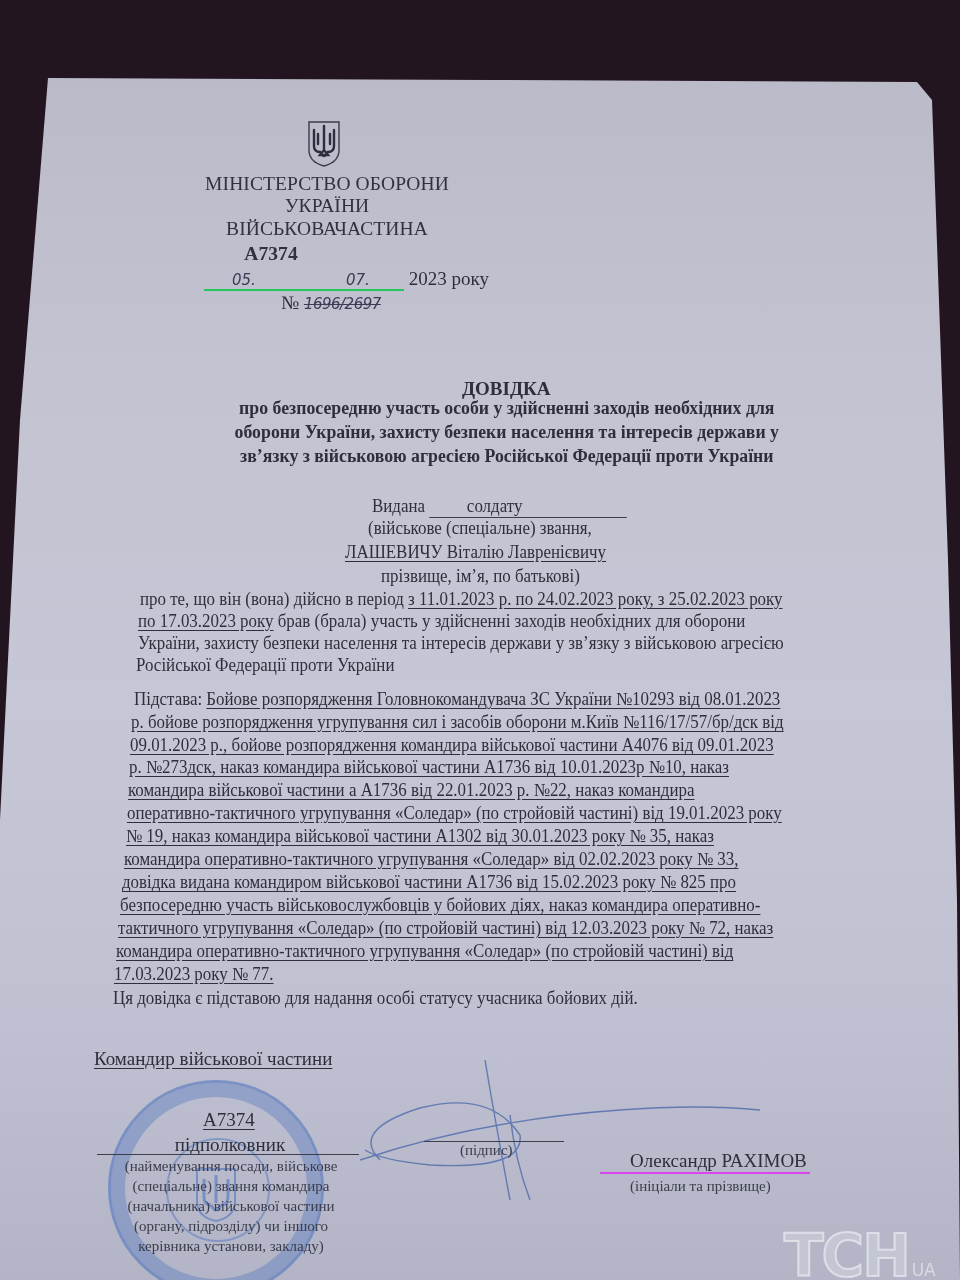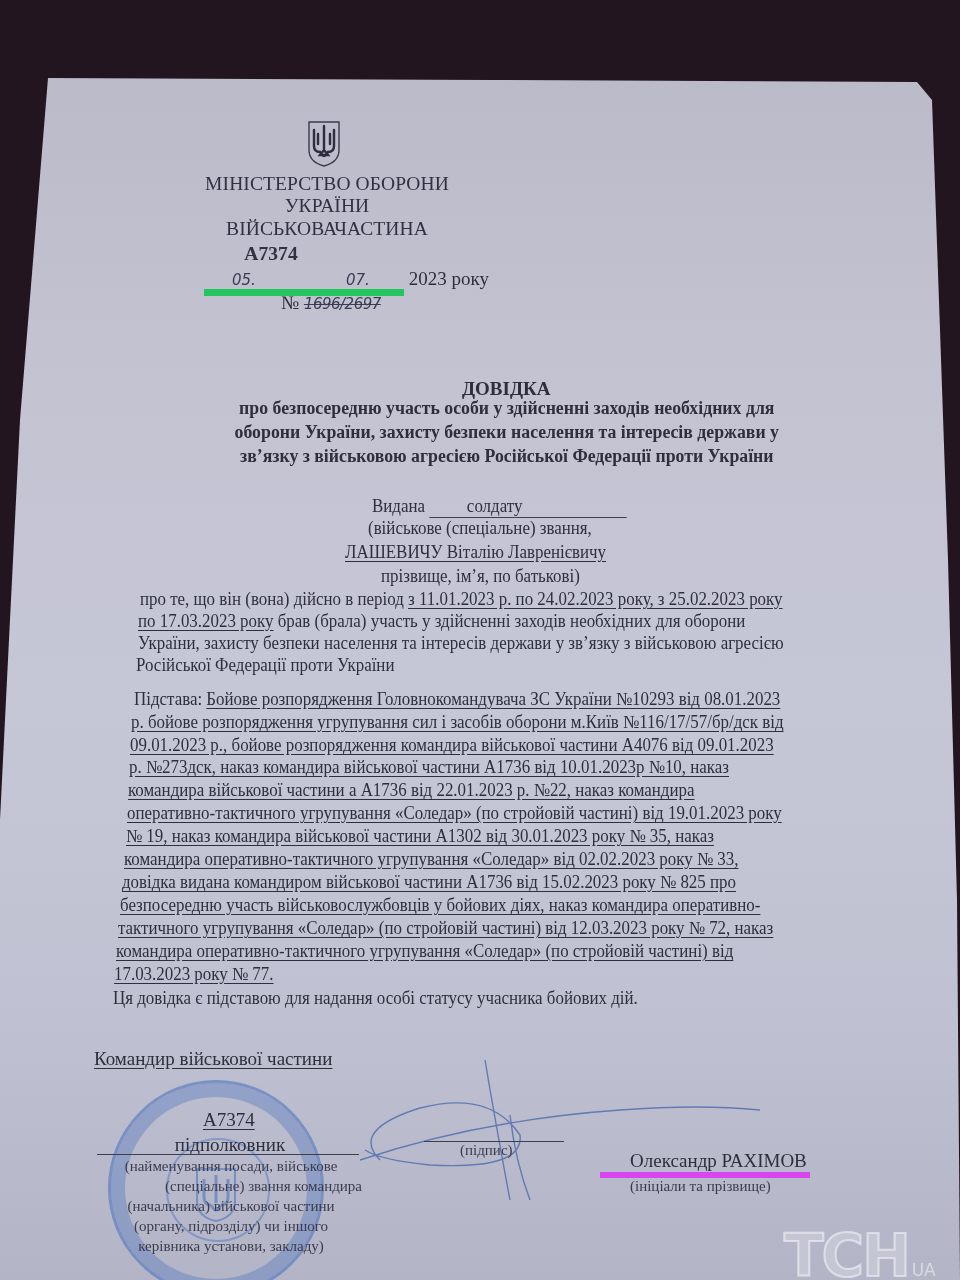--- a/index.html
+++ b/index.html
@@ -16,21 +16,21 @@
   }
   .abs { position:absolute; white-space:nowrap; }
 
   .emblem { left:306px; top:120px; width:36px; height:48px; }
   .hdr { font-size:19.5px; color:#2f3240; text-align:center; letter-spacing:0.1px; }
   .ministry { left:196px; top:173px; width:262px; }
   .ukraine  { left:196px; top:195px; width:262px; }
   .unit     { left:196px; top:218px; width:262px; }
   .unitno   { left:196px; top:243px; width:150px; font-weight:bold; }
   .date { left:204px; top:268px; font-size:19px; }
-  .date .hand { font-family:"DejaVu Sans", sans-serif; font-style:italic; font-size:15px; color:#3a3d55; display:inline-block; border-bottom:7px solid #22c55e; }
+  .date .hand { font-family:"DejaVu Sans", sans-serif; font-style:italic; font-size:15px; color:#3a3d55; display:inline-block; border-bottom:2px solid #22c55e; }
   .regno { left:281px; top:292px; font-size:19px; }
   .regno .hand { font-family:"DejaVu Sans", sans-serif; font-style:italic; font-size:15px; color:#3a3d55; text-decoration:line-through; letter-spacing:-0.5px; }
 
   .title { left:462px; top:378px; font-size:19px; font-weight:bold; }
   .subtitle { left:190px; width:660px; font-size:18.5px; font-weight:bold; text-align:center; transform:scaleX(0.96); transform-origin:left; }
 
   .body { font-size:18px; transform:scaleX(0.94); transform-origin:left; }
   .u { text-decoration:underline; text-underline-offset:3px; }
 
   .stamp {
@@ -120,29 +120,29 @@
     <path d="M4 2 H42 V34 Q42 50 23 54 Q4 50 4 34 Z" fill="none" stroke="rgba(70,110,190,0.55)" stroke-width="2"></path>
     <path d="M23 8 V36 M11 12 V30 Q11 38 18 38 M35 12 V30 Q35 38 28 38 M18 38 Q23 48 28 38" fill="none" stroke="rgba(70,110,190,0.55)" stroke-width="3"></path>
   </svg>
 </div>
 
 <div class="abs sig u" style="left:94px;top:1048px;">Командир військової частини</div>
 <div class="abs sig u" style="left:203px;top:1109px;">А7374</div>
 <div class="abs sig" style="left:150px;top:1134px;width:160px;text-align:center;">підполковник</div>
 <div class="abs" style="left:97px;top:1154px;width:262px;border-top:1px solid #3d3f4e;"></div>
 <div class="abs small" style="left:100px;top:1158px;width:262px;">(найменування посади, військове</div>
-<div class="abs small" style="left:100px;top:1178px;width:262px;text-align:right;">(спеціальне) звання командира</div>
+<div class="abs small" style="left:100px;top:1178px;width:262px;">(спеціальне) звання командира</div>
 <div class="abs small" style="left:100px;top:1198px;width:262px;">(начальника) військової частини</div>
 <div class="abs small" style="left:100px;top:1218px;width:262px;">(органу, підрозділу) чи іншого</div>
 <div class="abs small" style="left:100px;top:1238px;width:262px;">керівника установи, закладу)</div>
 
 <svg class="abs" style="left:360px;top:1060px;" width="420" height="140" viewBox="0 0 420 140">
   <path d="M125 0 Q135 60 150 140 M150 55 Q155 100 170 140 M20 100 Q-10 70 60 48 Q130 30 160 75 Q165 110 70 105 Q20 100 5 90 M0 100 Q120 60 260 50 Q340 44 400 50" fill="none" stroke="rgba(70,100,170,0.75)" stroke-width="1.4"></path>
 </svg>
 <div class="abs" style="left:424px;top:1141px;width:140px;border-top:1px solid #3d3f4e;"></div>
 <div class="abs small" style="left:460px;top:1142px;">(підпис)</div>
 
-<div class="abs" style="left:600px;top:1150px;font-size:19px;width:210px;border-bottom:6px solid #d946ef;padding-left:30px;box-sizing:border-box;">Олександр РАХІМОВ</div>
+<div class="abs" style="left:600px;top:1150px;font-size:19px;width:210px;border-bottom:2px solid #d946ef;padding-left:30px;box-sizing:border-box;">Олександр РАХІМОВ</div>
 <div class="abs small" style="left:630px;top:1178px;">(ініціали та прізвище)</div>
 
 <div class="abs watermark">
   <span style="font-family:'DejaVu Sans',sans-serif;font-weight:bold;font-size:58px;color:rgba(210,212,222,0.55);-webkit-text-stroke:2px rgba(235,236,242,0.7);letter-spacing:-2px;">ТСН</span><span style="font-family:'DejaVu Sans',sans-serif;font-weight:normal;font-size:17px;color:rgba(225,226,234,0.8);margin-left:3px;">UA</span>
 </div>
 
 </body></html>

